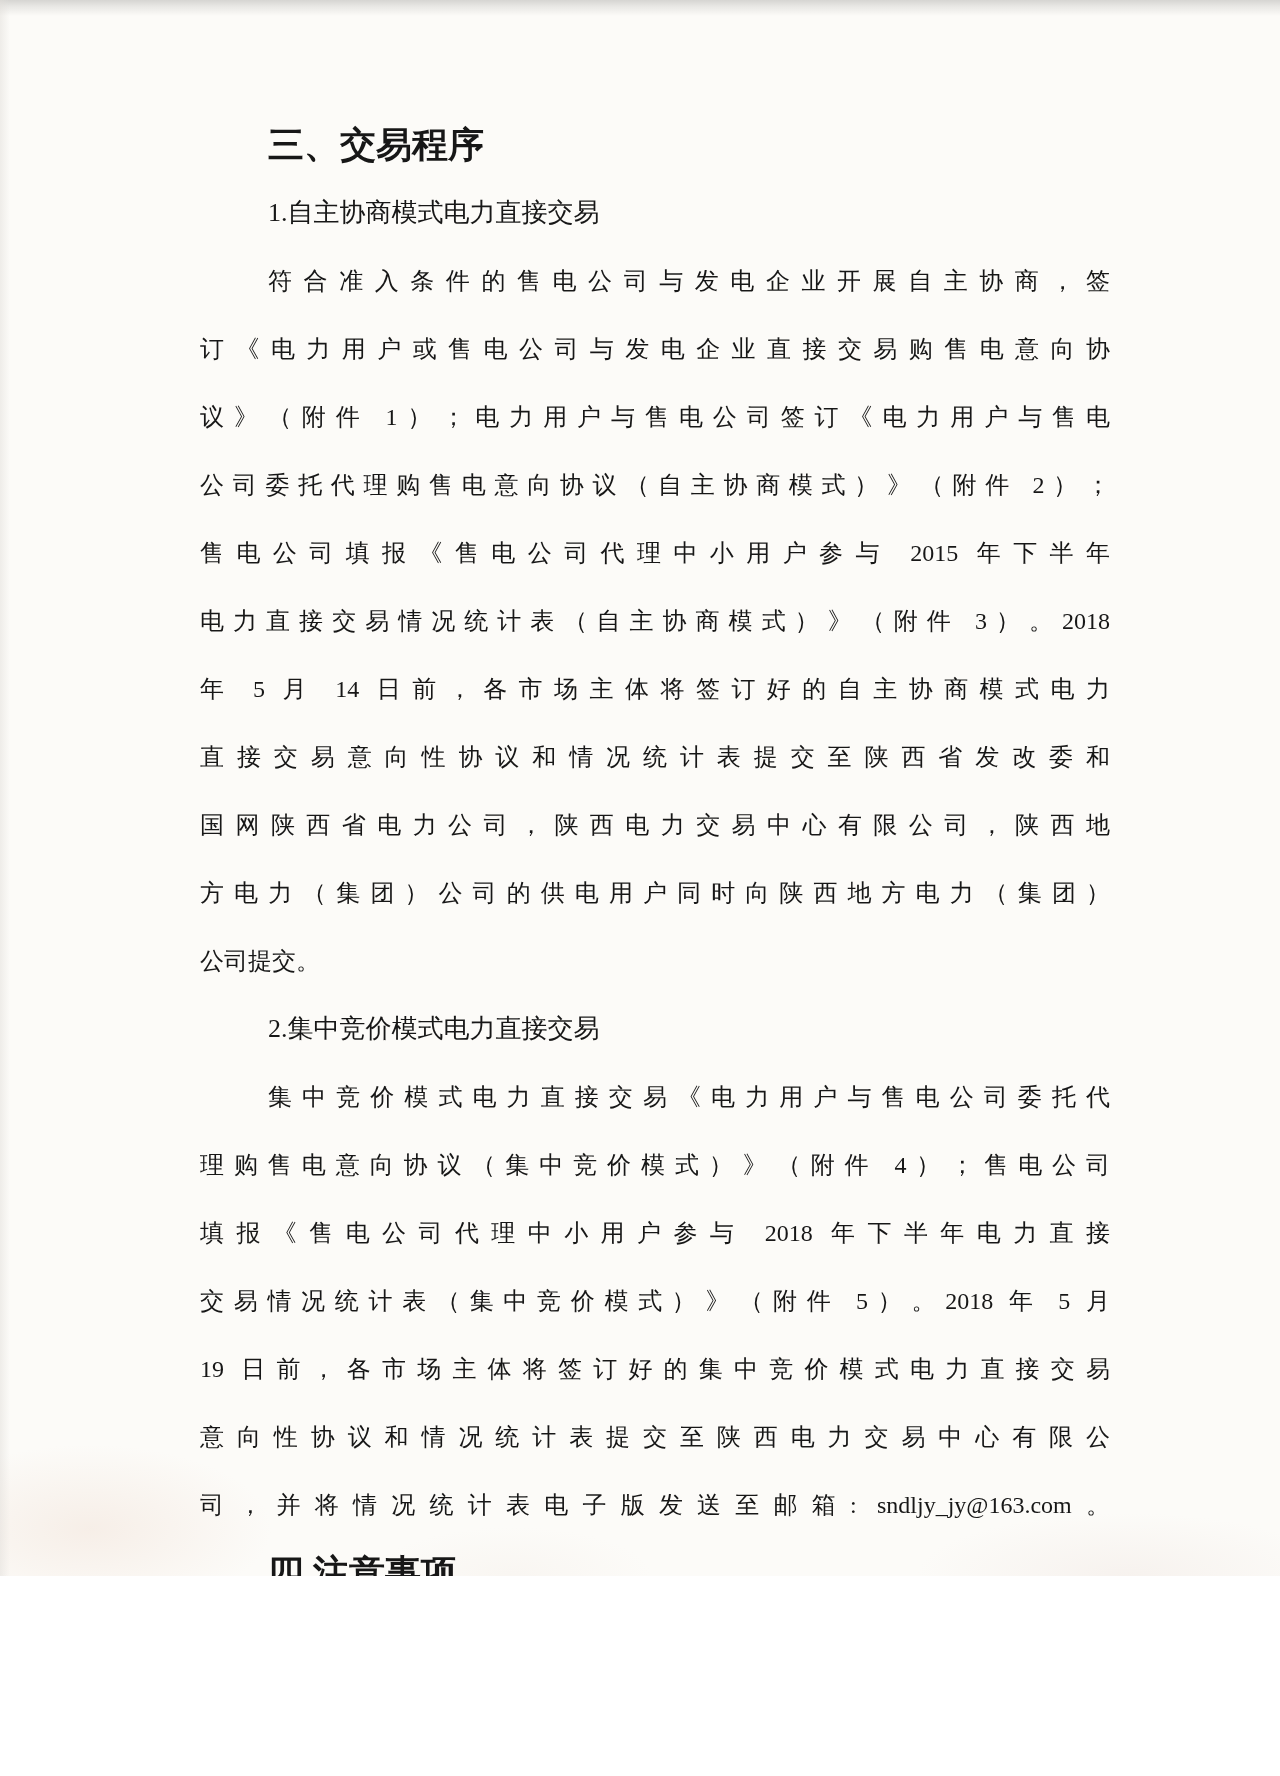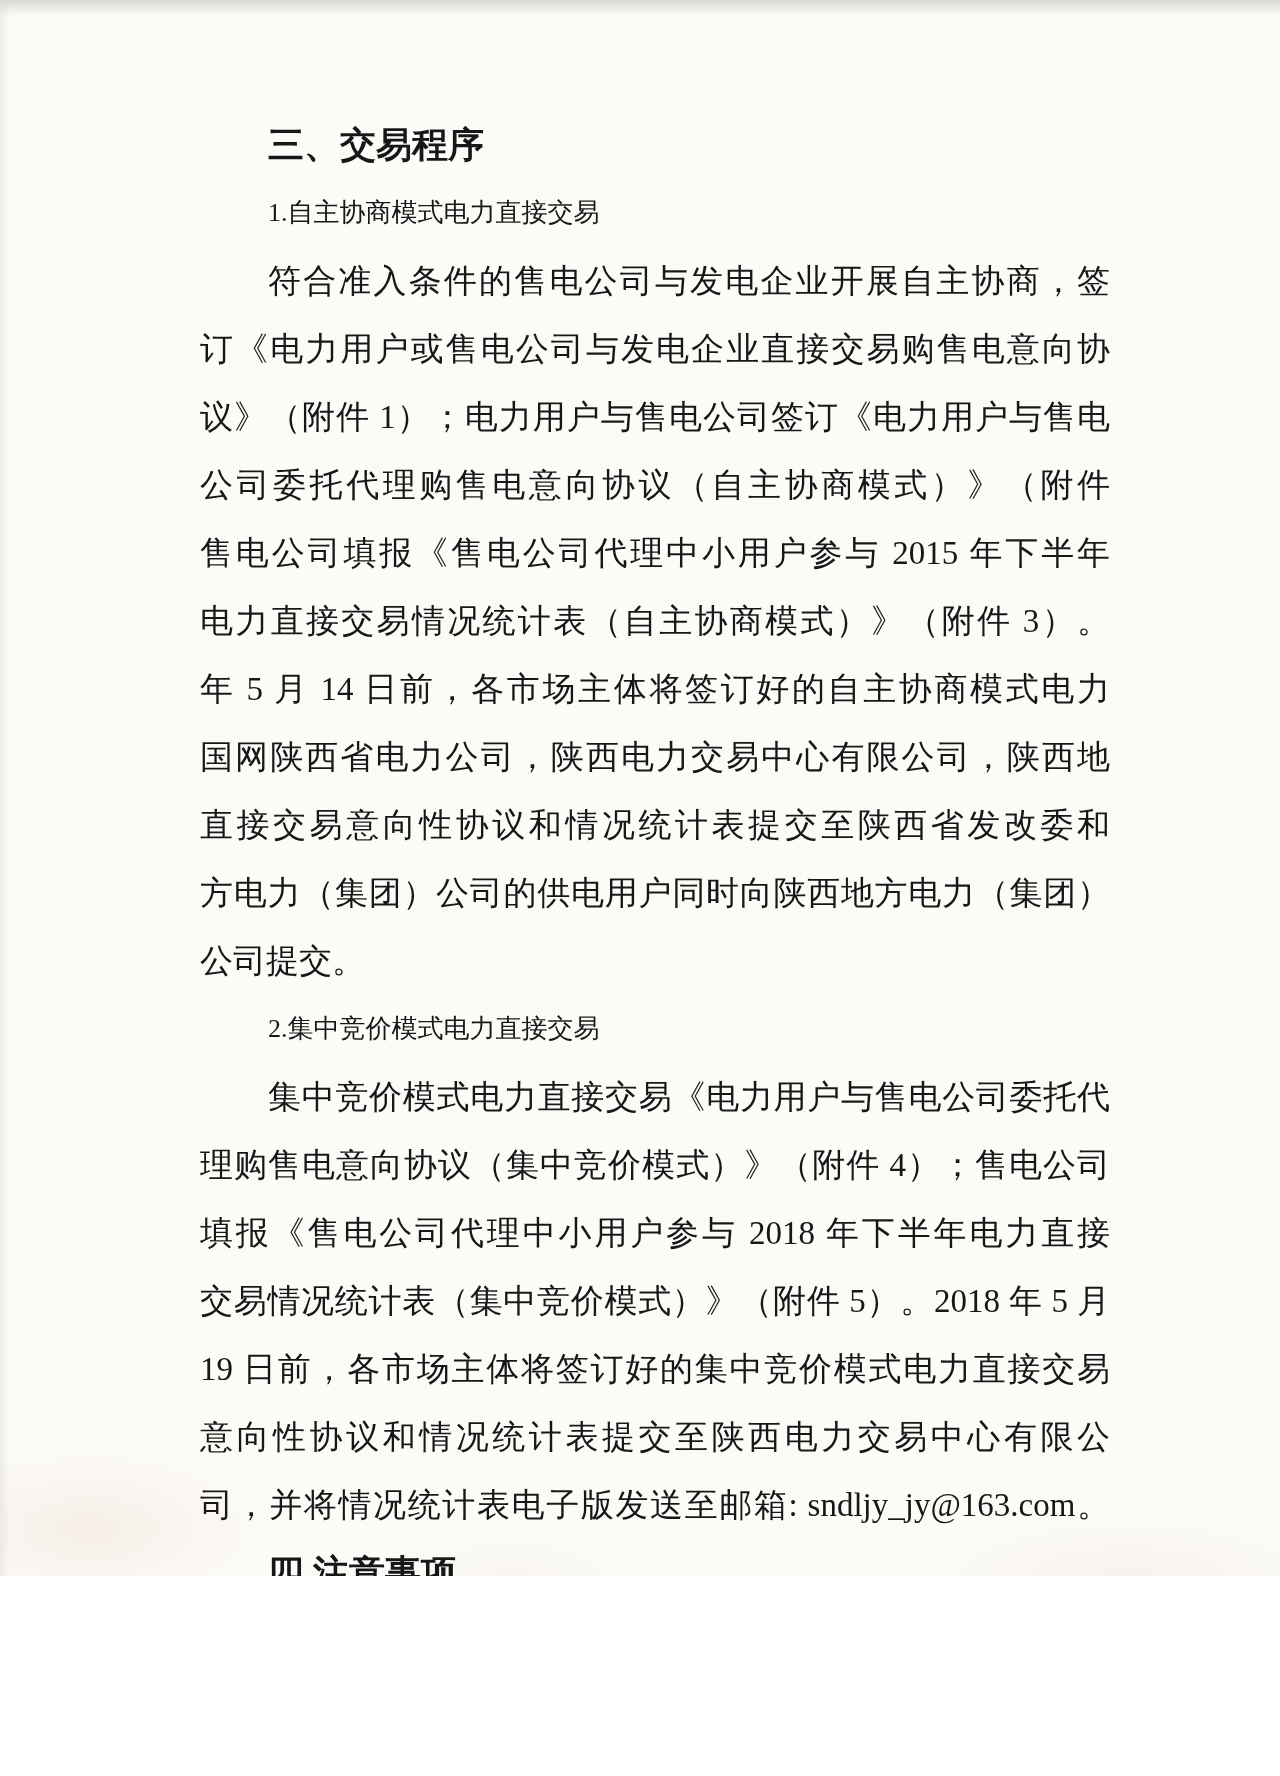--- a/index.html
+++ b/index.html
@@ -28,21 +28,21 @@
     background: linear-gradient(to right, rgba(225,222,218,0.5), rgba(252,251,248,0));
   }
   .doc {
     position: absolute;
     left: 200px; top: 111px; width: 910px;
     color: #171717;
   }
   .line {
     height: 68px;
     line-height: 68px;
-    font-size: 33px;
+    font-size: 24px;
     white-space: normal;
     overflow: hidden;
   }
   .line.justify {
     text-align: justify;
     text-align-last: justify;
     text-justify: inter-character;
   }
   .line.indent { text-indent: 68px; }
   .line.heading {
@@ -77,22 +77,22 @@
   <div class="doc">
       <div class="line heading indent">三、交易程序</div>
       <div class="line subheading indent">1.自主协商模式电力直接交易</div>
       <div class="line body indent justify">符合准入条件的售电公司与发电企业开展自主协商，签</div>
       <div class="line body justify">订《电力用户或售电公司与发电企业直接交易购售电意向协</div>
       <div class="line body justify">议》（附件 1）；电力用户与售电公司签订《电力用户与售电</div>
       <div class="line body justify">公司委托代理购售电意向协议（自主协商模式）》（附件 2）；</div>
       <div class="line body justify">售电公司填报《售电公司代理中小用户参与 2015 年下半年</div>
       <div class="line body justify">电力直接交易情况统计表（自主协商模式）》（附件 3）。2018</div>
       <div class="line body justify">年 5 月 14 日前，各市场主体将签订好的自主协商模式电力</div>
+      <div class="line body justify">直接交易意向性协议和情况统计表提交至陕西省发改委和</div>
       <div class="line body justify">国网陕西省电力公司，陕西电力交易中心有限公司，陕西地</div>
-      <div class="line body justify">直接交易意向性协议和情况统计表提交至陕西省发改委和</div>
       <div class="line body justify">方电力（集团）公司的供电用户同时向陕西地方电力（集团）</div>
       <div class="line body">公司提交。</div>
       <div class="line subheading indent">2.集中竞价模式电力直接交易</div>
       <div class="line body indent justify">集中竞价模式电力直接交易《电力用户与售电公司委托代</div>
       <div class="line body justify">理购售电意向协议（集中竞价模式）》（附件 4）；售电公司</div>
       <div class="line body justify">填报《售电公司代理中小用户参与 2018 年下半年电力直接</div>
       <div class="line body justify">交易情况统计表（集中竞价模式）》（附件 5）。2018 年 5 月</div>
       <div class="line body justify">19 日前，各市场主体将签订好的集中竞价模式电力直接交易</div>
       <div class="line body justify">意向性协议和情况统计表提交至陕西电力交易中心有限公</div>
       <div class="line body justify">司，并将情况统计表电子版发送至邮箱: sndljy_jy@163.com。</div>

